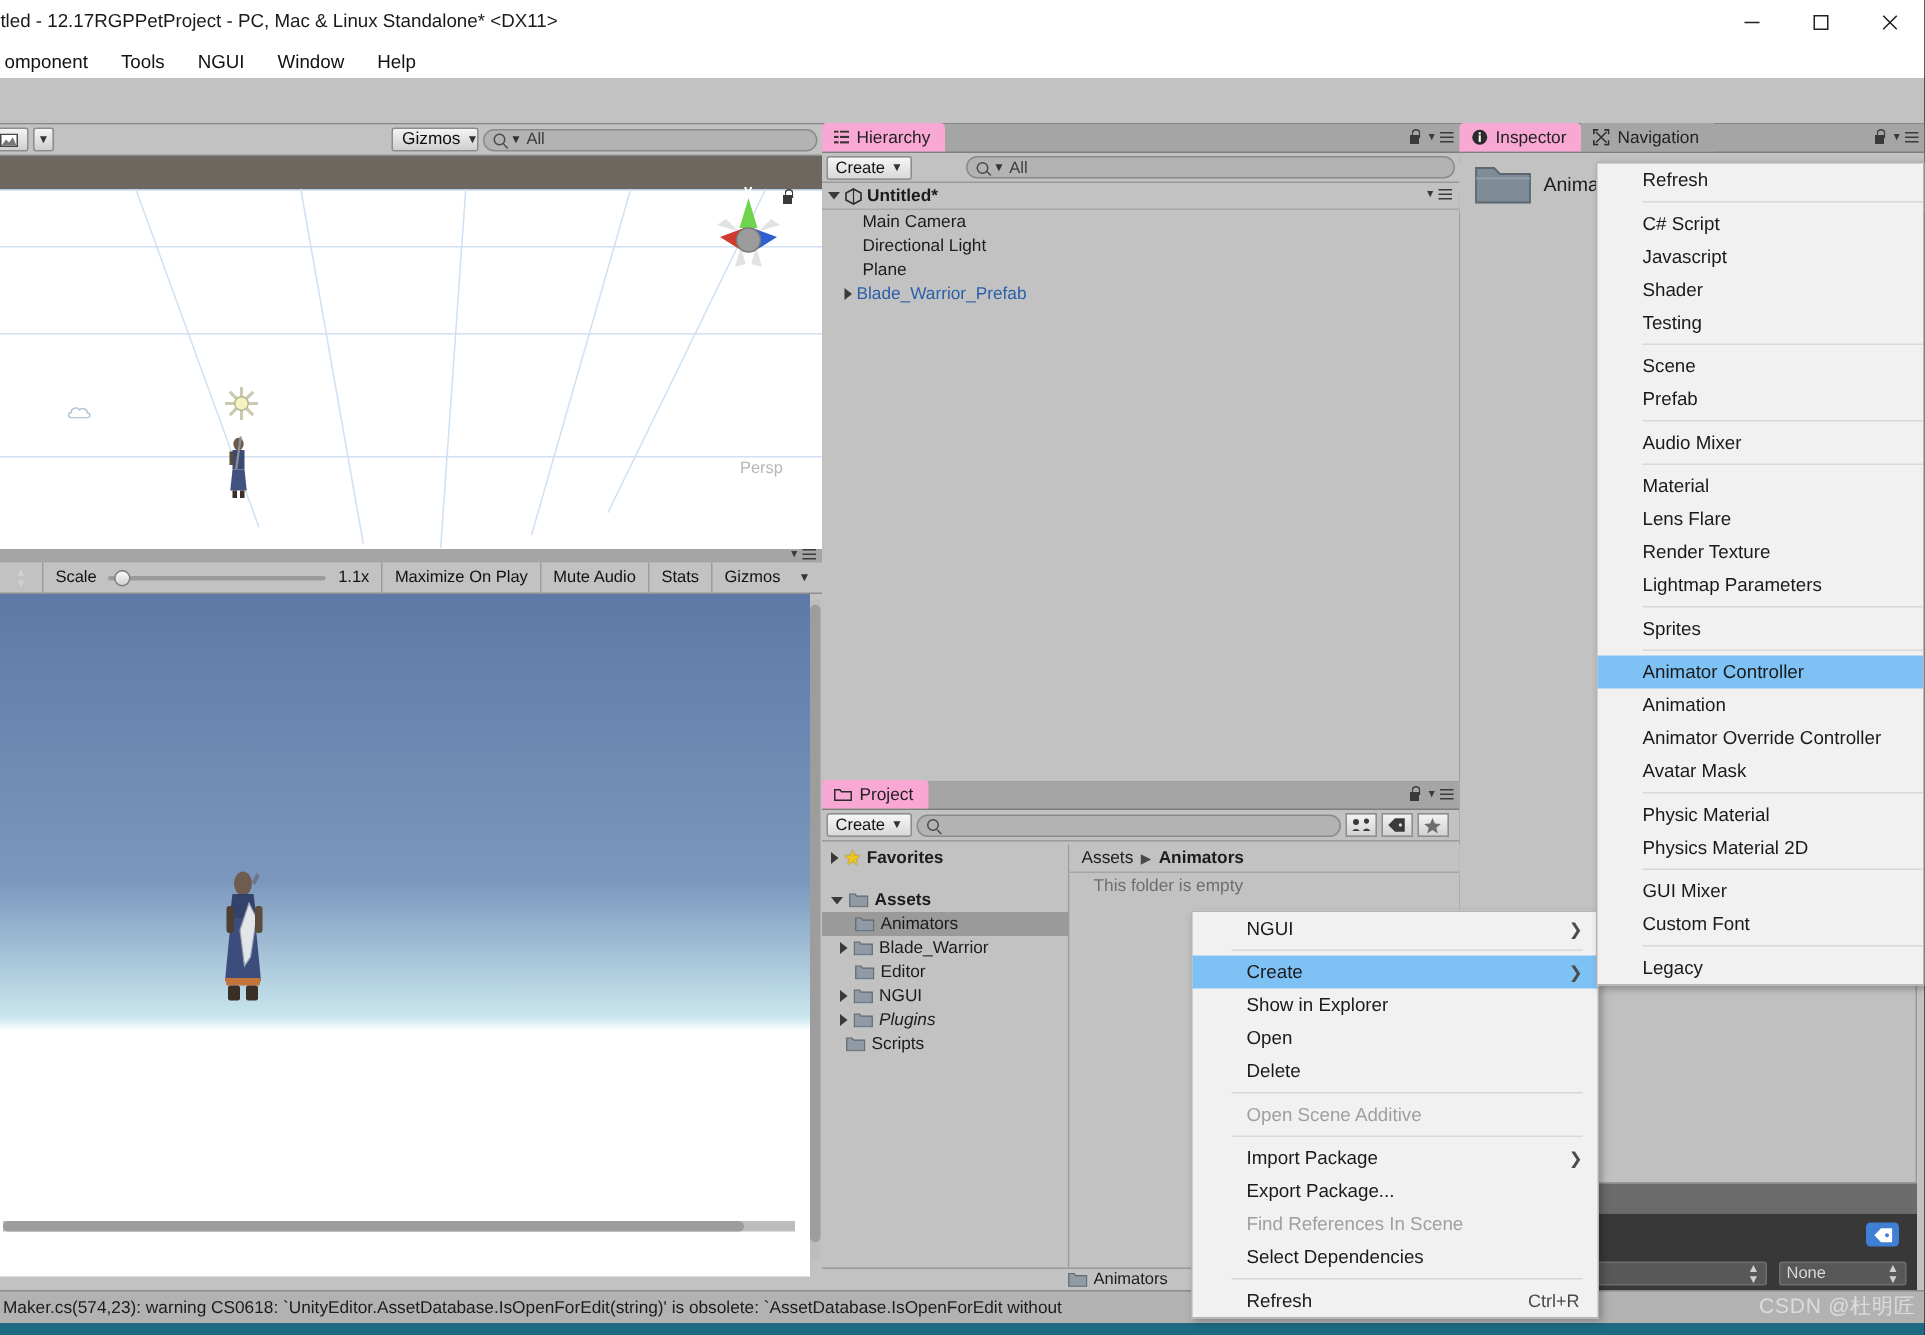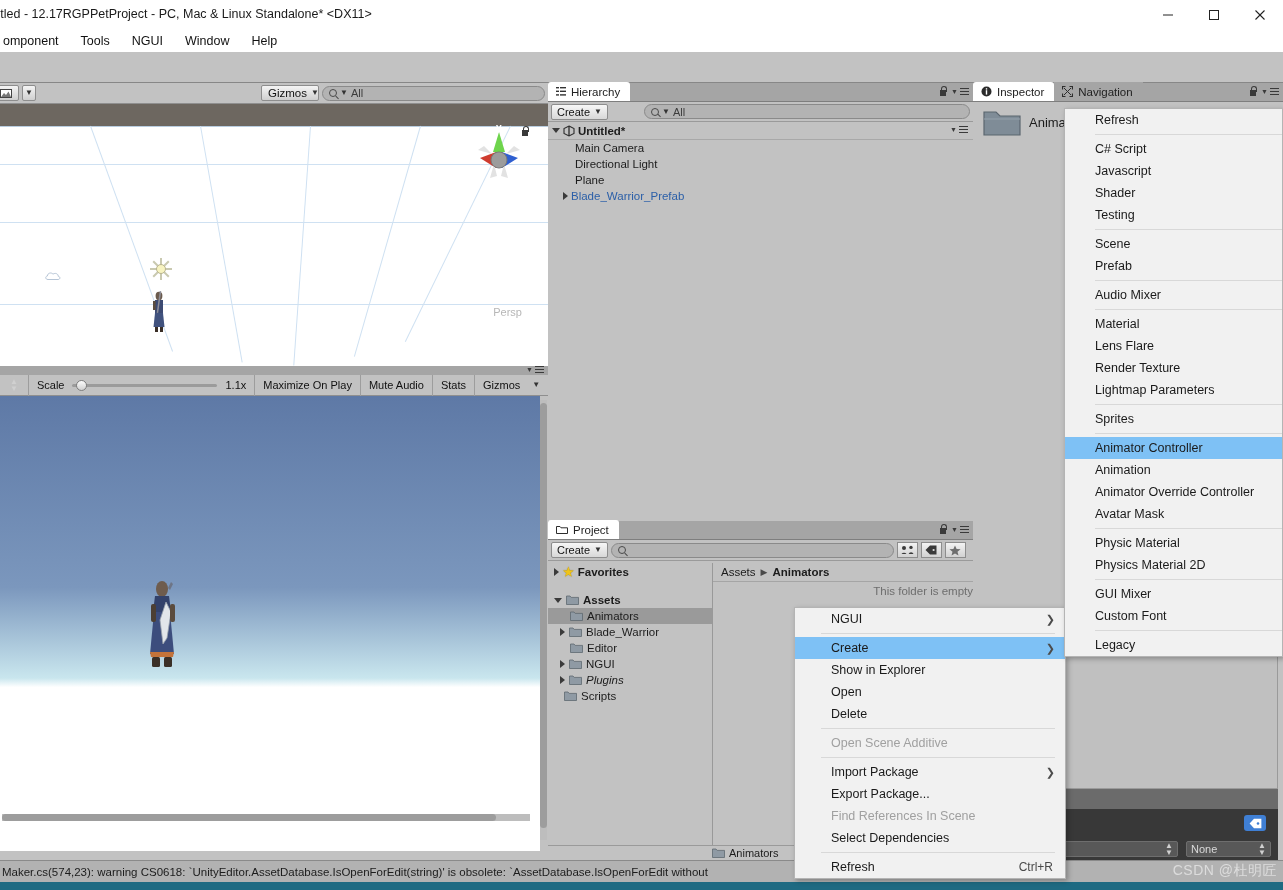--- a/index.html
+++ b/index.html
@@ -93,21 +93,21 @@
     height: 19px; background: #a5a5a5;
     border-bottom: 1px solid #7e7e7e;
     display: flex; align-items: flex-end; position: relative;
   }
   .tab {
     height: 19px; padding: 0 10px 0 8px;
     font-size: 11.5px; color: #222;
     display: flex; align-items: center; gap: 5px;
     background: #a5a5a5;
   }
-  .tab.active { background: #ffffff; border-radius: 3px 3px 0 0; text-align: right; }
+  .tab.active { background: #f9a8d4; border-radius: 3px 3px 0 0; text-align: right; }
   .tablock {
     position: absolute; right: 4px; top: 3px;
     display: flex; align-items: center; gap: 4px;
   }
   .lockglyph { width: 8px; height: 10px; position: relative; }
   .lockglyph::before {
     content:''; position: absolute; left: 1px; top: 4px; width: 6px; height: 6px; background: #3a3a3a;
   }
   .lockglyph::after {
     content:''; position: absolute; left: 2px; top: 0; width: 4px; height: 5px;
@@ -242,21 +242,21 @@
   .proj-right { flex: 1; background: #c2c2c2; position: relative; }
   .breadcrumb {
     height: 19px; background: #c2c2c2; display: flex; align-items: center;
     gap: 5px; padding-left: 8px; font-size: 11.5px; color: #1c1c1c;
     border-bottom: 1px solid #a5a5a5;
   }
   .bc-sep { font-size: 9px; color: #4a4a4a; }
   .bc-cur { font-weight: bold; }
   .empty-msg {
     position: absolute; left: 16px; right: 0; top: 22px;
-    text-align: right; font-size: 11.5px; color: #6e6e6e;
+    text-align: left; font-size: 11.5px; color: #6e6e6e;
   }
   .folder-ico {
     width: 13px; height: 10px; flex: none; position: relative;
   }
   .proj-row {
     height: 16px; display: flex; align-items: center; font-size: 11.5px;
     color: #1c1c1c; gap: 4px;
   }
   .proj-row.selected { background: #9a9a9a; }
   .star {

